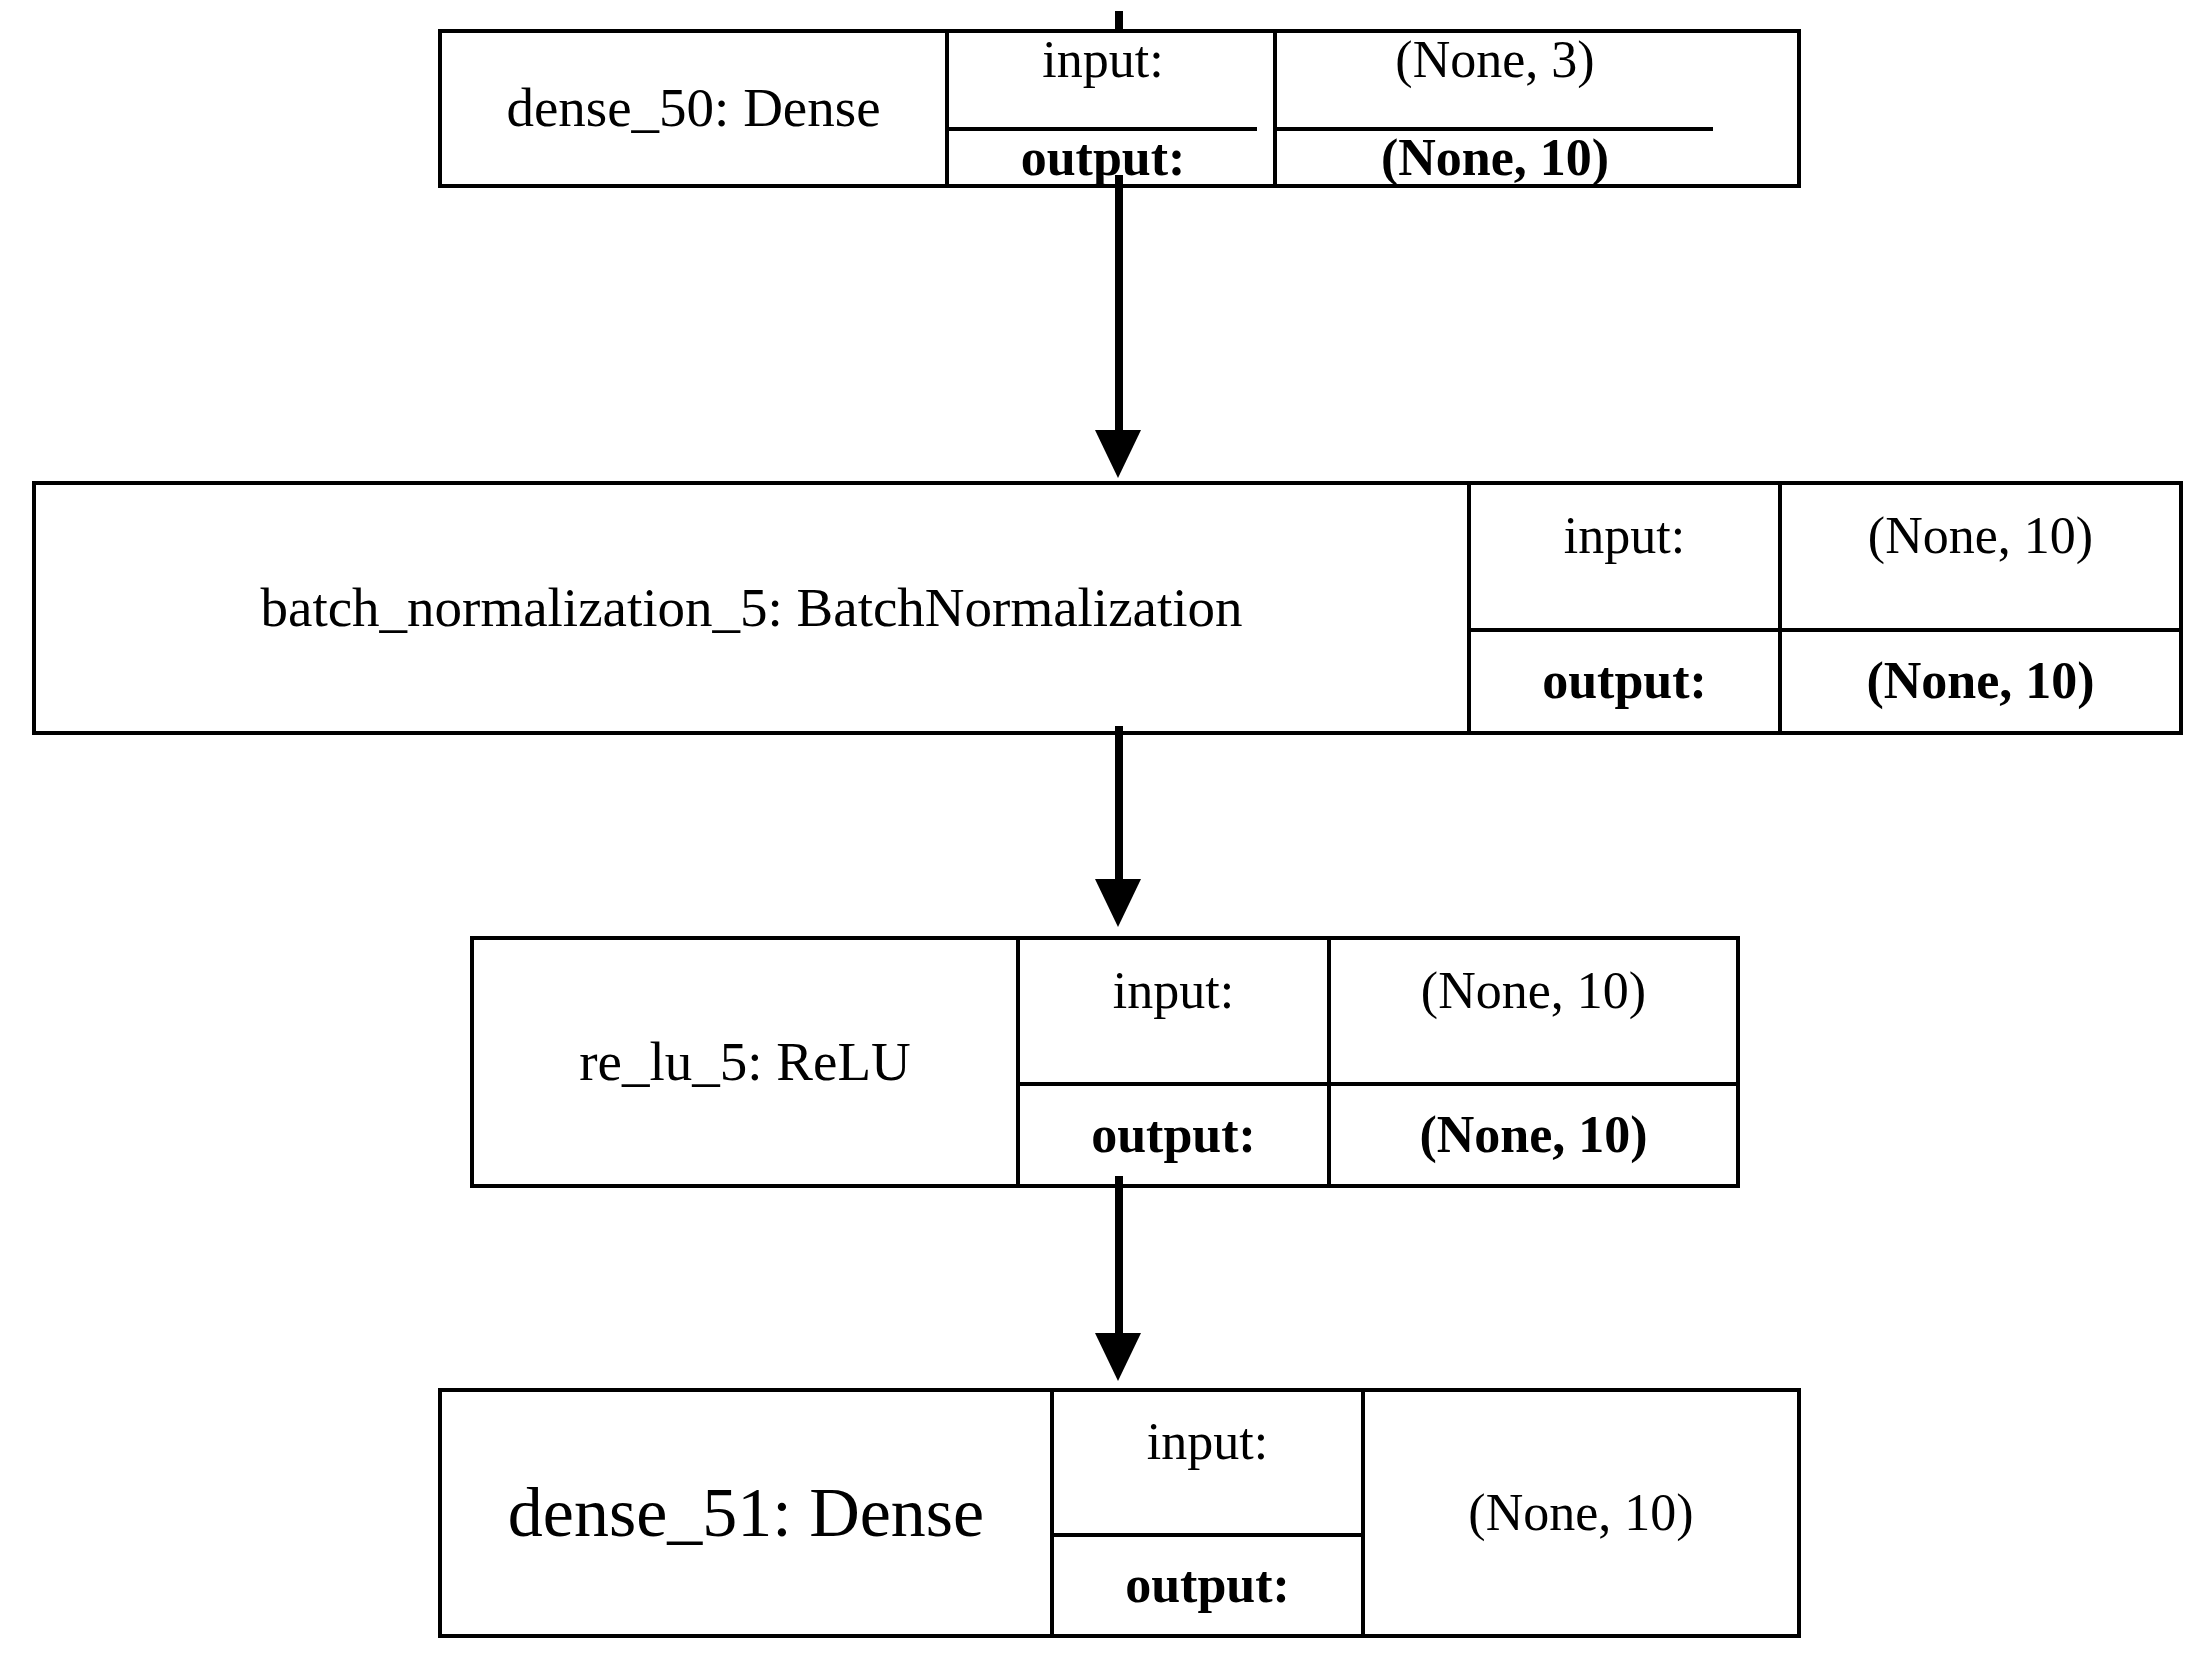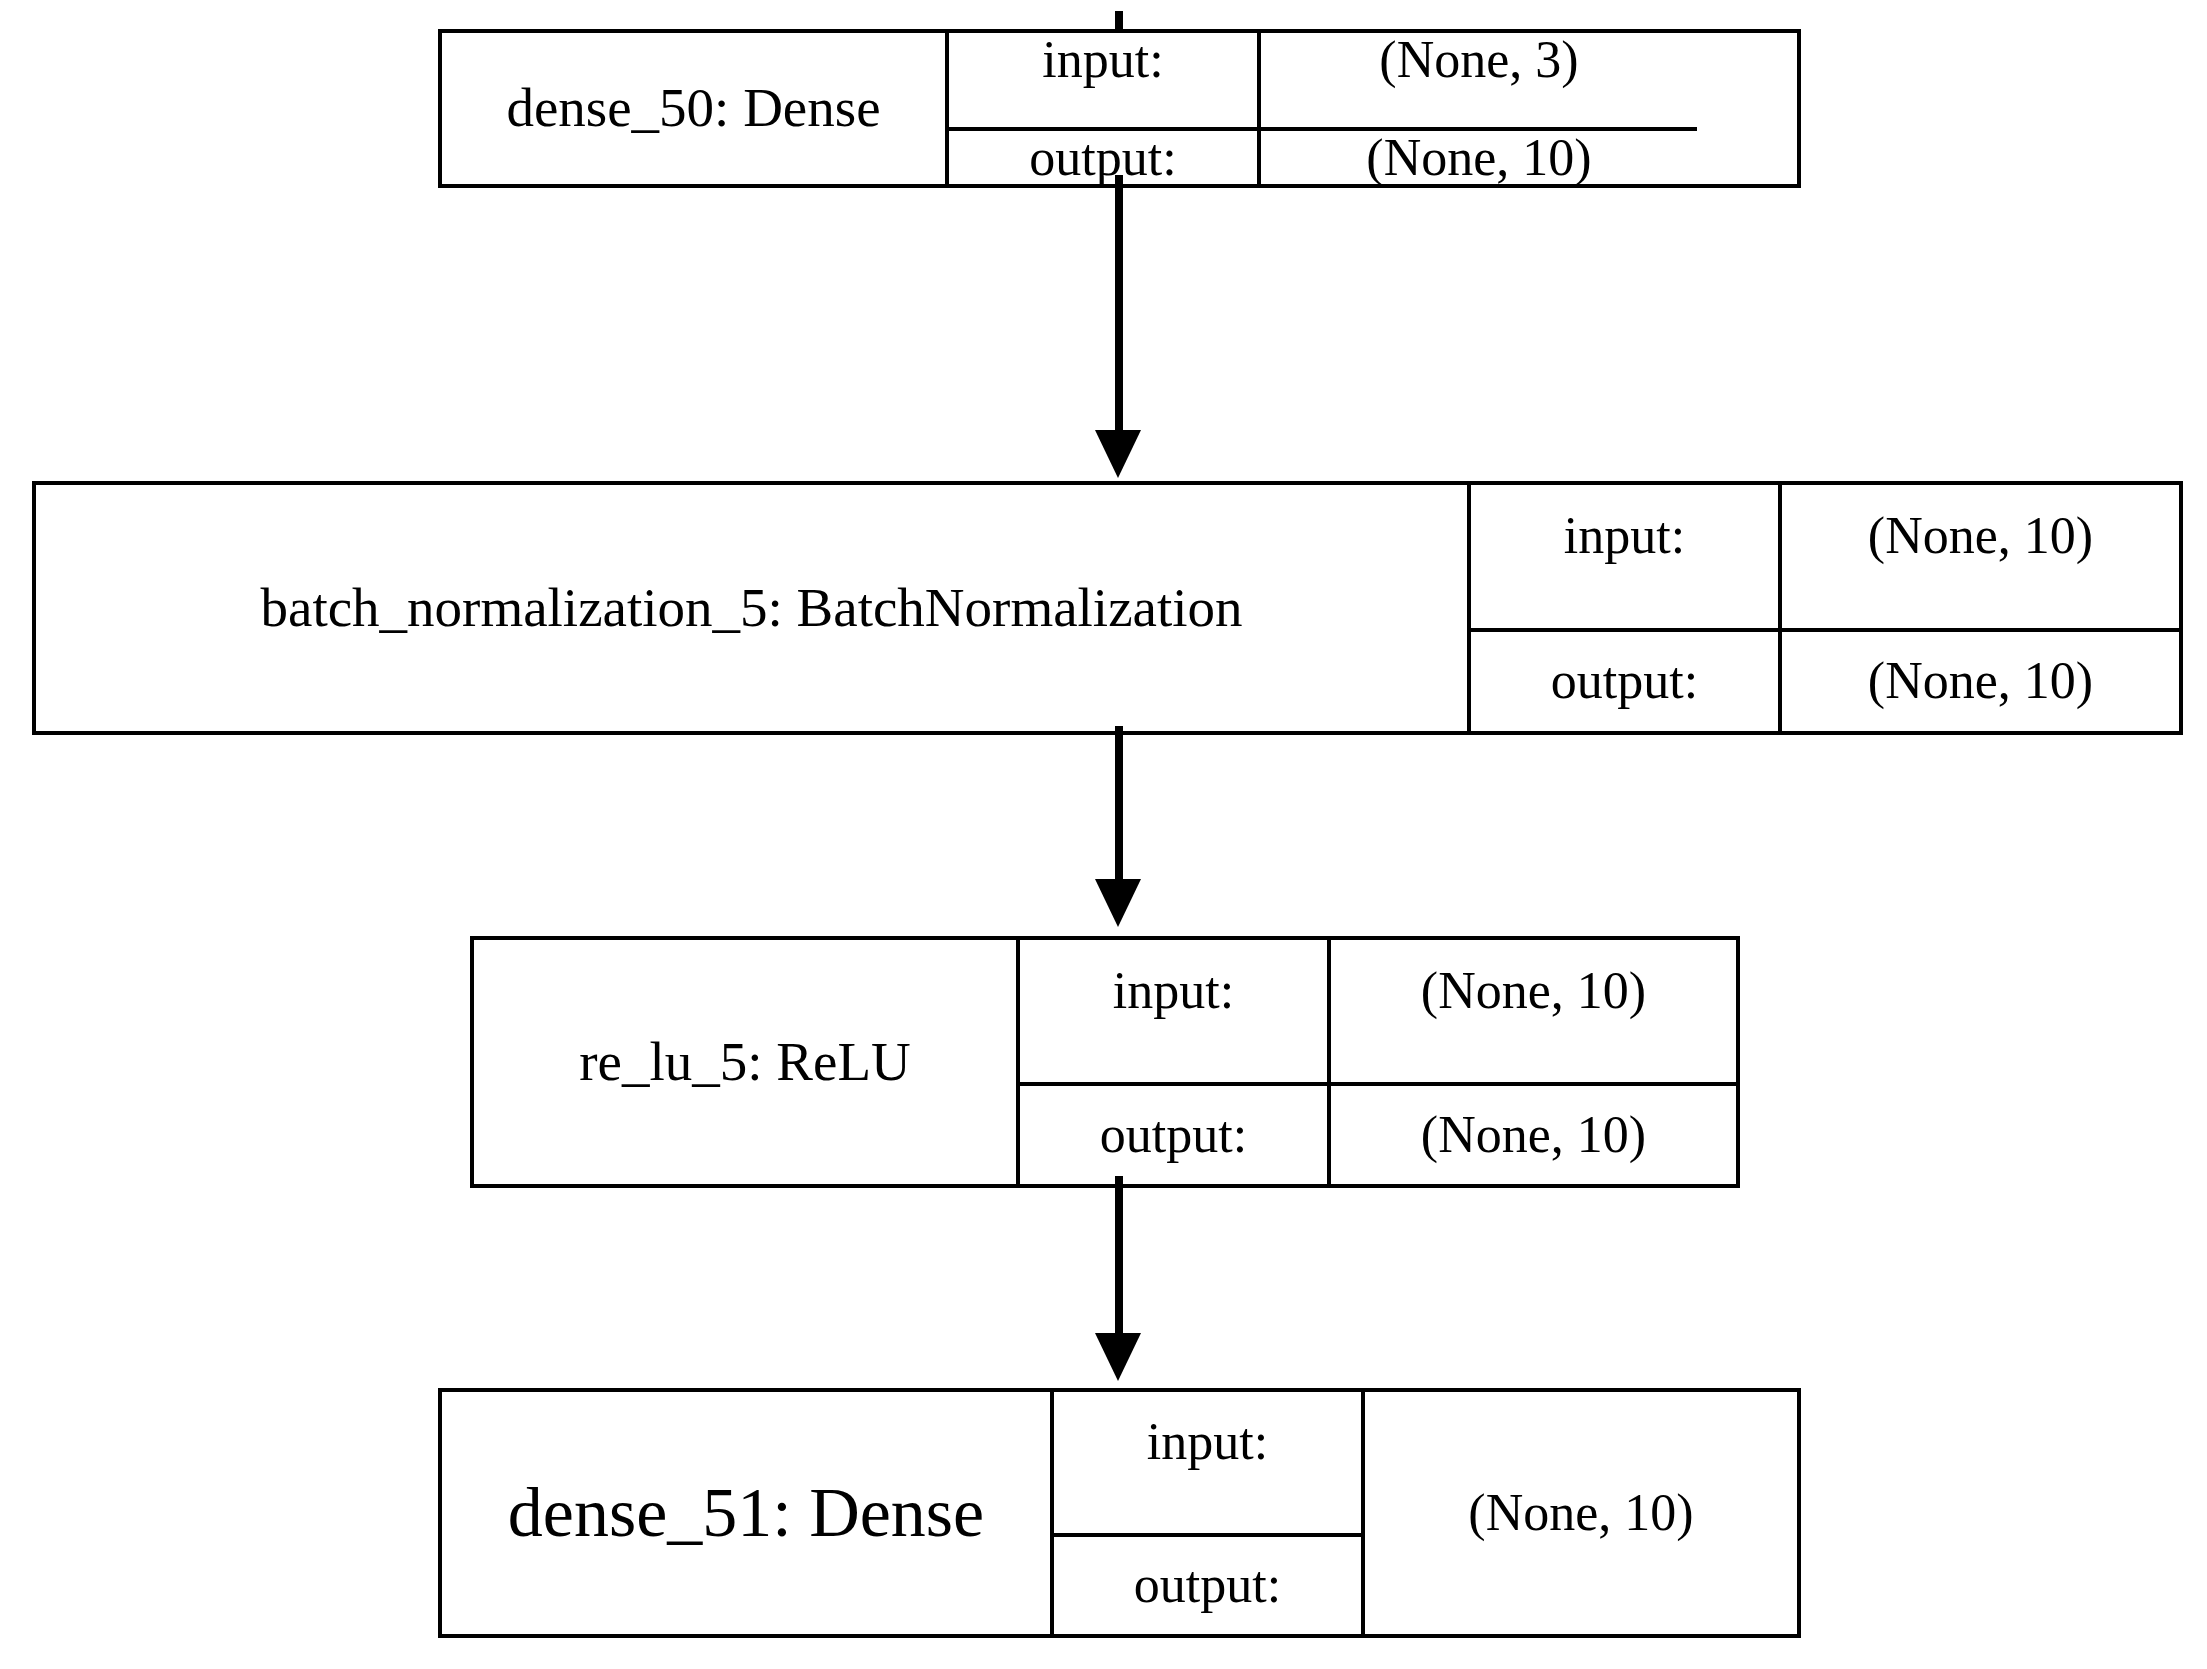--- a/index.html
+++ b/index.html
@@ -62,29 +62,30 @@
     align-items: center;
     justify-content: center;
     box-sizing: border-box;
     flex: 1 1 50%;
     padding: 0 10.7px;
     white-space: nowrap;
     line-height: 1.05;
   }
   .cell.bottom {
     border-top: 4.5px solid #000000;
+    font-weight: bold;
   }
 
   
   #node-dense-50 {
     left: 438px; top: 28.5px; width: 1363px; height: 159px;
   }
   #node-dense-50 .node-name { width: 503px; font-size: 55px; }
   #node-dense-50 .col-labels { width: 308px; }
-  #node-dense-50 .col-shapes { width: 440px; }
+  #node-dense-50 .col-shapes { width: 440px; margin-left: 16px; }
   #node-dense-50 .cell { font-size: 52px; }
 
   #node-batchnorm-5 {
     left: 32px; top: 481px; width: 2151px; height: 254px;
   }
   #node-batchnorm-5 .node-name { width: 1434px; font-size: 55px; }
   #node-batchnorm-5 .col-labels { width: 307px; }
   #node-batchnorm-5 .col-shapes { width: 401px; }
   #node-batchnorm-5 .cell { font-size: 52px; }
 

